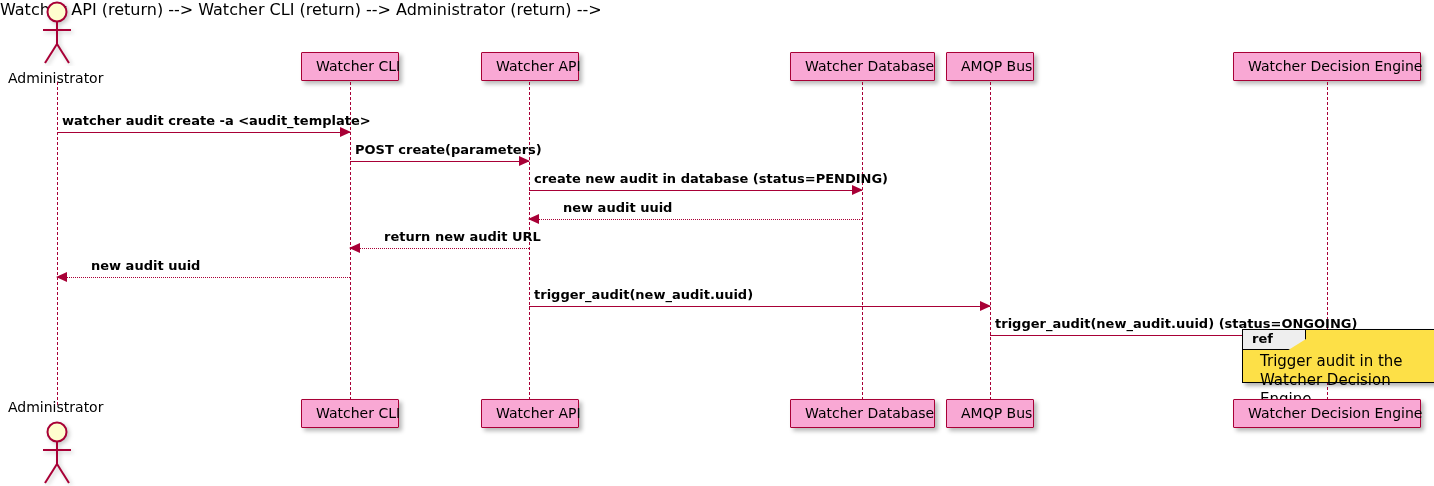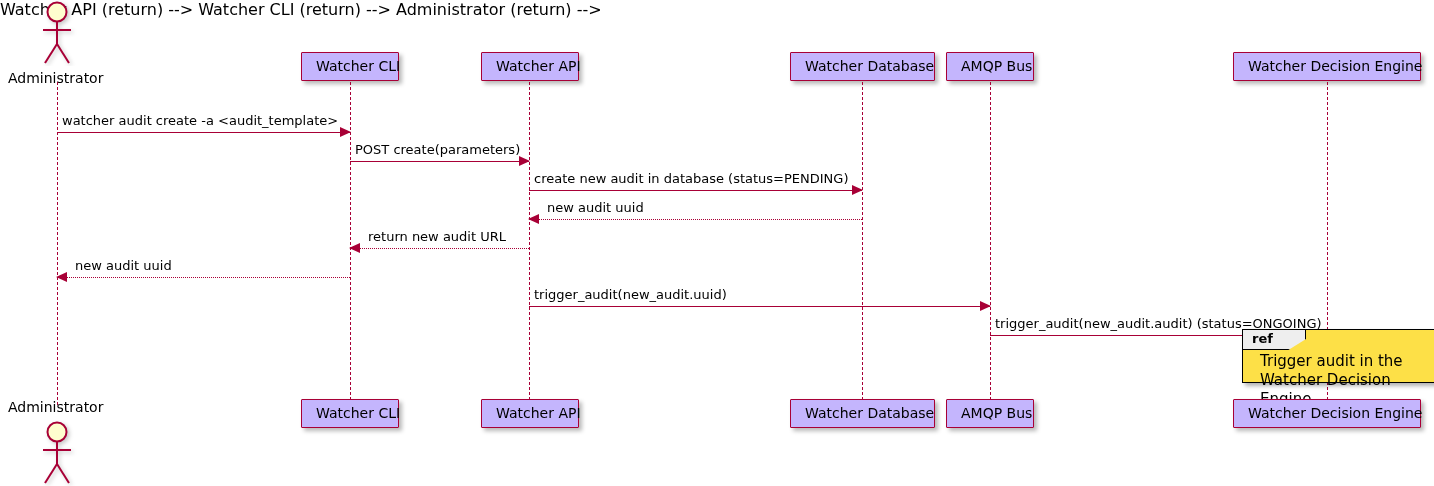--- a/index.html
+++ b/index.html
@@ -16,21 +16,21 @@
     width: 1434px;
     height: 486px;
     background: #ffffff;
     overflow: hidden;
   }
 
   
   .participant {
     position: absolute;
     box-sizing: border-box;
-    background: #c4b5fd;
+    background: #f9a8d4;
     border: 1.5px solid #A80036;
     color: #000000;
     font-size: 14px;
     line-height: 1;
     text-align: center;
     white-space: nowrap;
     padding: 6px 9px 7px 14px;
     box-shadow: 3px 3px 4px rgba(0,0,0,0.28);
     border-radius: 1px;
   }
@@ -89,23 +89,24 @@
     border-bottom: 5px solid transparent;
     border-right: 11px solid #A80036;
   }
   .msg .label {
     position: absolute;
     bottom: 4px;
     font-size: 13px;
     color: #000000;
     white-space: nowrap;
     line-height: 1.1;
+    font-weight: bold;
   }
   .msg.to-right .label { left: 5px; }
-  .msg.to-left  .label { left: 18px; }
+  .msg.to-left  .label { left: 34px; }
 
   
   .ref-box {
     position: absolute;
     box-sizing: border-box;
     background: #fde047;
     border: 1.5px solid #000000;
     box-shadow: 3px 3px 4px rgba(0,0,0,0.30);
     margin-left: 12px;
   }
@@ -226,21 +227,21 @@
   <div class="msg solid to-right" style="left:529px; top:306px; width:461px;">
     <div class="line"></div>
     <div class="head"></div>
     <div class="label">trigger_audit(new_audit.uuid)</div>
   </div>
 
   
   <div class="msg solid to-right" style="left:990px; top:335px; width:337px;">
     <div class="line"></div>
     <div class="head"></div>
-    <div class="label">trigger_audit(new_audit.audit) (status=ONGOING)</div>
+    <div class="label">trigger_audit(new_audit.uuid) (status=ONGOING)</div>
   </div>
 
   
   <div class="ref-box" style="left:1230px; top:329px; width:198px; height:54px;">
     <div class="ref-tab"></div>
     <div class="ref-tab-label">ref</div>
     <div class="ref-body">Trigger audit in the
 Watcher Decision Engine</div>
   </div>
 

